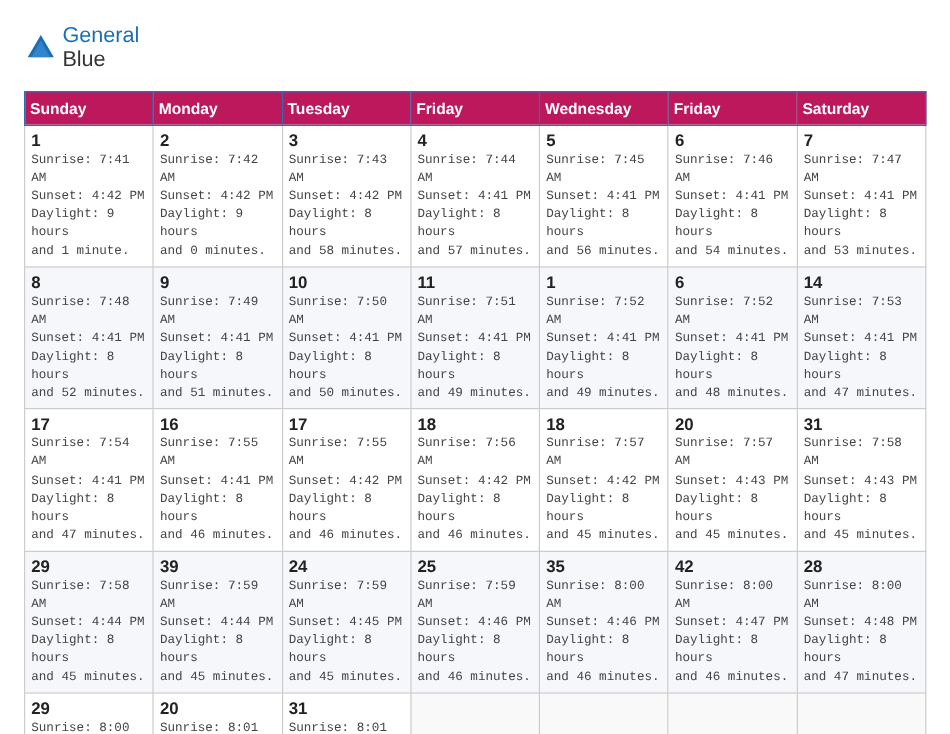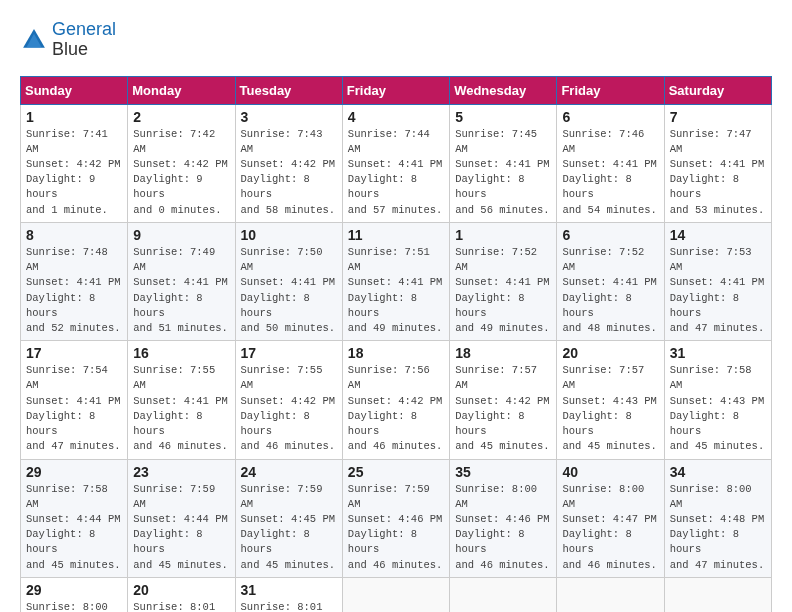--- a/index.html
+++ b/index.html
@@ -208,41 +208,41 @@
           <span class="day-num">31</span>
           <div class="day-info">Sunrise: 7:58 AM<br>Sunset: 4:43 PM<br>Daylight: 8 hours<br>and 45 minutes.</div>
         </td>
       </tr>
       <tr>
         <td>
           <span class="day-num">29</span>
           <div class="day-info">Sunrise: 7:58 AM<br>Sunset: 4:44 PM<br>Daylight: 8 hours<br>and 45 minutes.</div>
         </td>
         <td>
-          <span class="day-num">23</span>
+          <span class="day-num">39</span>
           <div class="day-info">Sunrise: 7:59 AM<br>Sunset: 4:44 PM<br>Daylight: 8 hours<br>and 45 minutes.</div>
         </td>
         <td>
           <span class="day-num">24</span>
           <div class="day-info">Sunrise: 7:59 AM<br>Sunset: 4:45 PM<br>Daylight: 8 hours<br>and 45 minutes.</div>
         </td>
         <td>
           <span class="day-num">25</span>
           <div class="day-info">Sunrise: 7:59 AM<br>Sunset: 4:46 PM<br>Daylight: 8 hours<br>and 46 minutes.</div>
         </td>
         <td>
           <span class="day-num">35</span>
           <div class="day-info">Sunrise: 8:00 AM<br>Sunset: 4:46 PM<br>Daylight: 8 hours<br>and 46 minutes.</div>
         </td>
         <td>
-          <span class="day-num">40</span>
+          <span class="day-num">42</span>
           <div class="day-info">Sunrise: 8:00 AM<br>Sunset: 4:47 PM<br>Daylight: 8 hours<br>and 46 minutes.</div>
         </td>
         <td>
-          <span class="day-num">34</span>
+          <span class="day-num">28</span>
           <div class="day-info">Sunrise: 8:00 AM<br>Sunset: 4:48 PM<br>Daylight: 8 hours<br>and 47 minutes.</div>
         </td>
       </tr>
       <tr>
         <td>
           <span class="day-num">29</span>
           <div class="day-info">Sunrise: 8:00 AM<br>Sunset: 4:48 PM<br>Daylight: 8 hours<br>and 47 minutes.</div>
         </td>
         <td>
           <span class="day-num">20</span>

